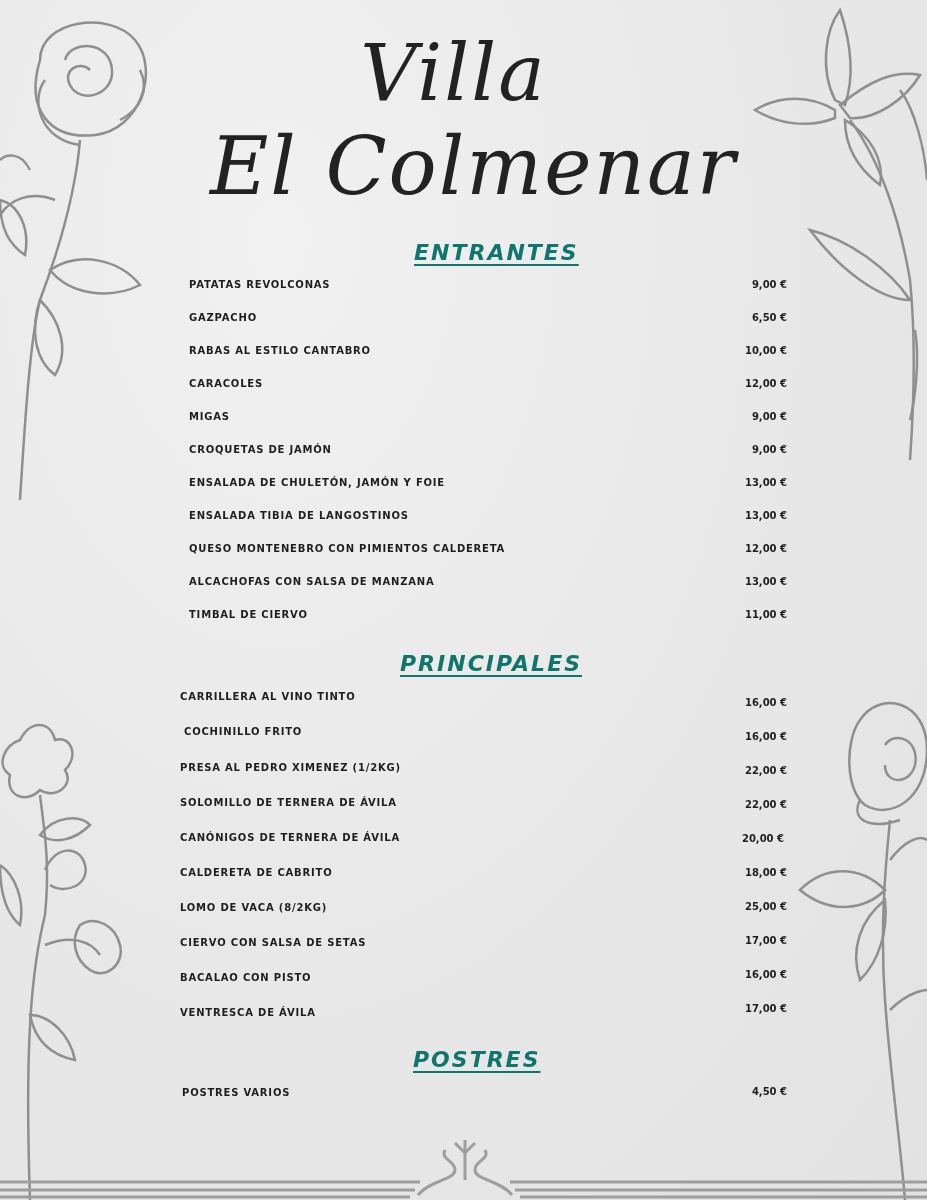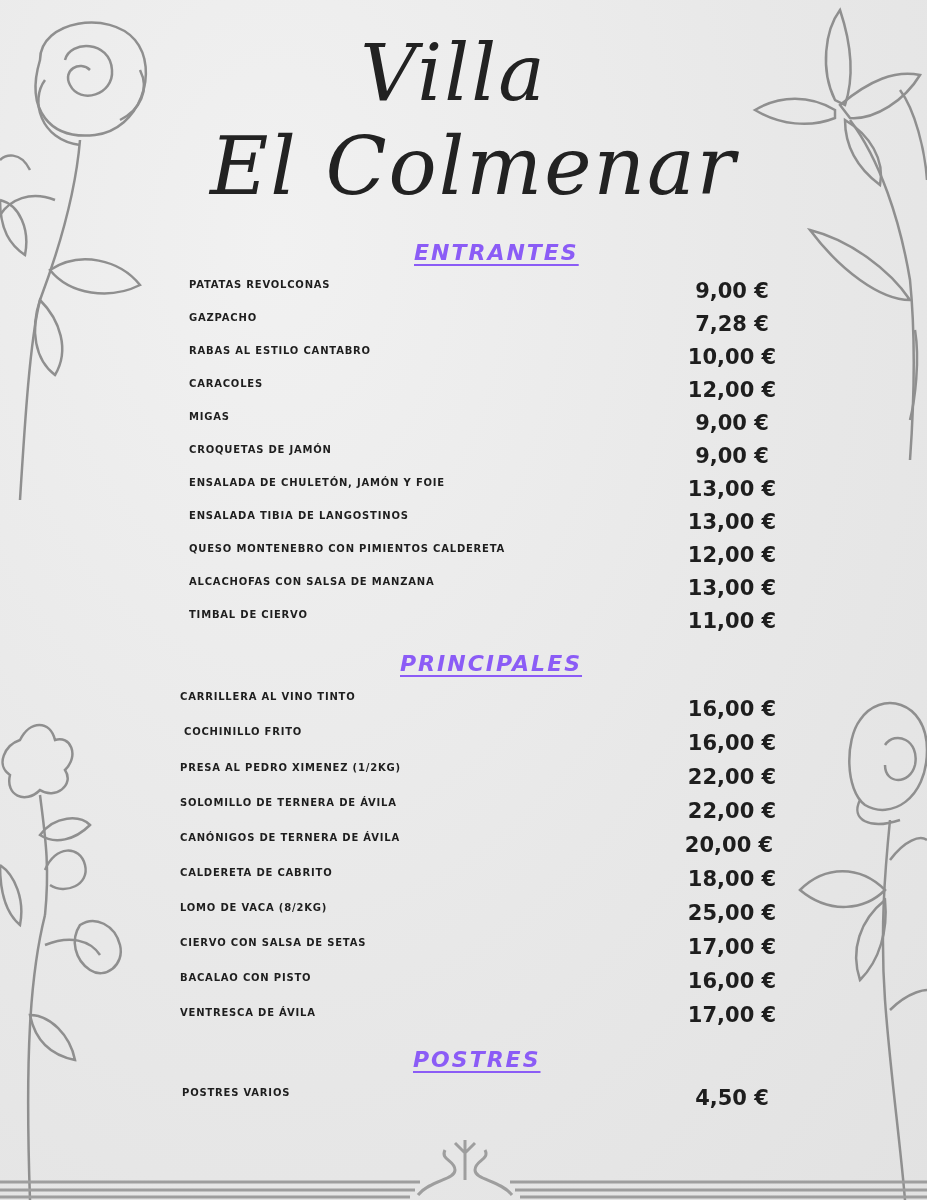--- a/index.html
+++ b/index.html
@@ -11,24 +11,24 @@
   }
   .title {
     position:absolute; left:0; width:927px; text-align:center;
     font-family: "DejaVu Serif", serif; font-style:italic; font-weight:normal;
     color:#222; letter-spacing:2px;
   }
   .title-1 { top:28px; font-size:78px; left:-10px; }
   .title-2 { top:120px; font-size:80px; left:10px; }
   .section-head {
     position:absolute; font-family:"DejaVu Sans", sans-serif; font-style:italic; font-weight:bold;
-    font-size:22px; letter-spacing:2px; text-decoration:underline; text-underline-offset:4px; color:#8b5cf6;
+    font-size:22px; letter-spacing:2px; text-decoration:underline; text-underline-offset:4px; color:#0f766e;
   }
   .row { position:absolute; font-weight:bold; font-size:10px; letter-spacing:0.8px; color:#1e1e1e; white-space:nowrap; }
-  .price { position:absolute; font-weight:bold; font-size:21px; color:#1e1e1e; white-space:nowrap; text-align:center; width:110px; }
+  .price { position:absolute; font-weight:bold; font-size:10px; color:#1e1e1e; white-space:nowrap; text-align:right; width:110px; }
   svg.deco { position:absolute; }
   .flourish { position:absolute; left:0; top:1135px; width:927px; height:65px; }
 </style>
 </head>
 <body>
 
 <svg class="deco" style="left:0;top:0" width="160" height="500" viewBox="0 0 160 500" fill="none" stroke="#8f8f8f" stroke-width="2.5">
   <path d="M40 60 C40 20 110 10 135 40 C160 70 140 130 95 135 C50 140 25 110 40 60 Z"></path>
   <path d="M65 60 C70 40 110 40 112 70 C114 95 80 105 70 85 C62 70 80 60 90 70"></path>
   <path d="M45 80 C30 100 40 140 80 145 M120 120 C140 110 150 90 140 70"></path>
@@ -74,21 +74,21 @@
 </svg>
 
 <div class="title title-1">Villa</div>
 <div class="title title-2">El Colmenar</div>
 
 <div class="section-head" style="left:414px;top:240px">ENTRANTES</div>
 
 <div class="row" style="left:189px;top:279px">PATATAS REVOLCONAS</div>
 <div class="price" style="left:677px;top:279px">9,00 €</div>
 <div class="row" style="left:189px;top:312px">GAZPACHO</div>
-<div class="price" style="left:677px;top:312px">7,28 €</div>
+<div class="price" style="left:677px;top:312px">6,50 €</div>
 <div class="row" style="left:189px;top:345px">RABAS AL ESTILO CANTABRO</div>
 <div class="price" style="left:677px;top:345px">10,00 €</div>
 <div class="row" style="left:189px;top:378px">CARACOLES</div>
 <div class="price" style="left:677px;top:378px">12,00 €</div>
 <div class="row" style="left:189px;top:411px">MIGAS</div>
 <div class="price" style="left:677px;top:411px">9,00 €</div>
 <div class="row" style="left:189px;top:444px">CROQUETAS DE JAMÓN</div>
 <div class="price" style="left:677px;top:444px">9,00 €</div>
 <div class="row" style="left:189px;top:477px">ENSALADA DE CHULETÓN, JAMÓN Y FOIE</div>
 <div class="price" style="left:677px;top:477px">13,00 €</div>

